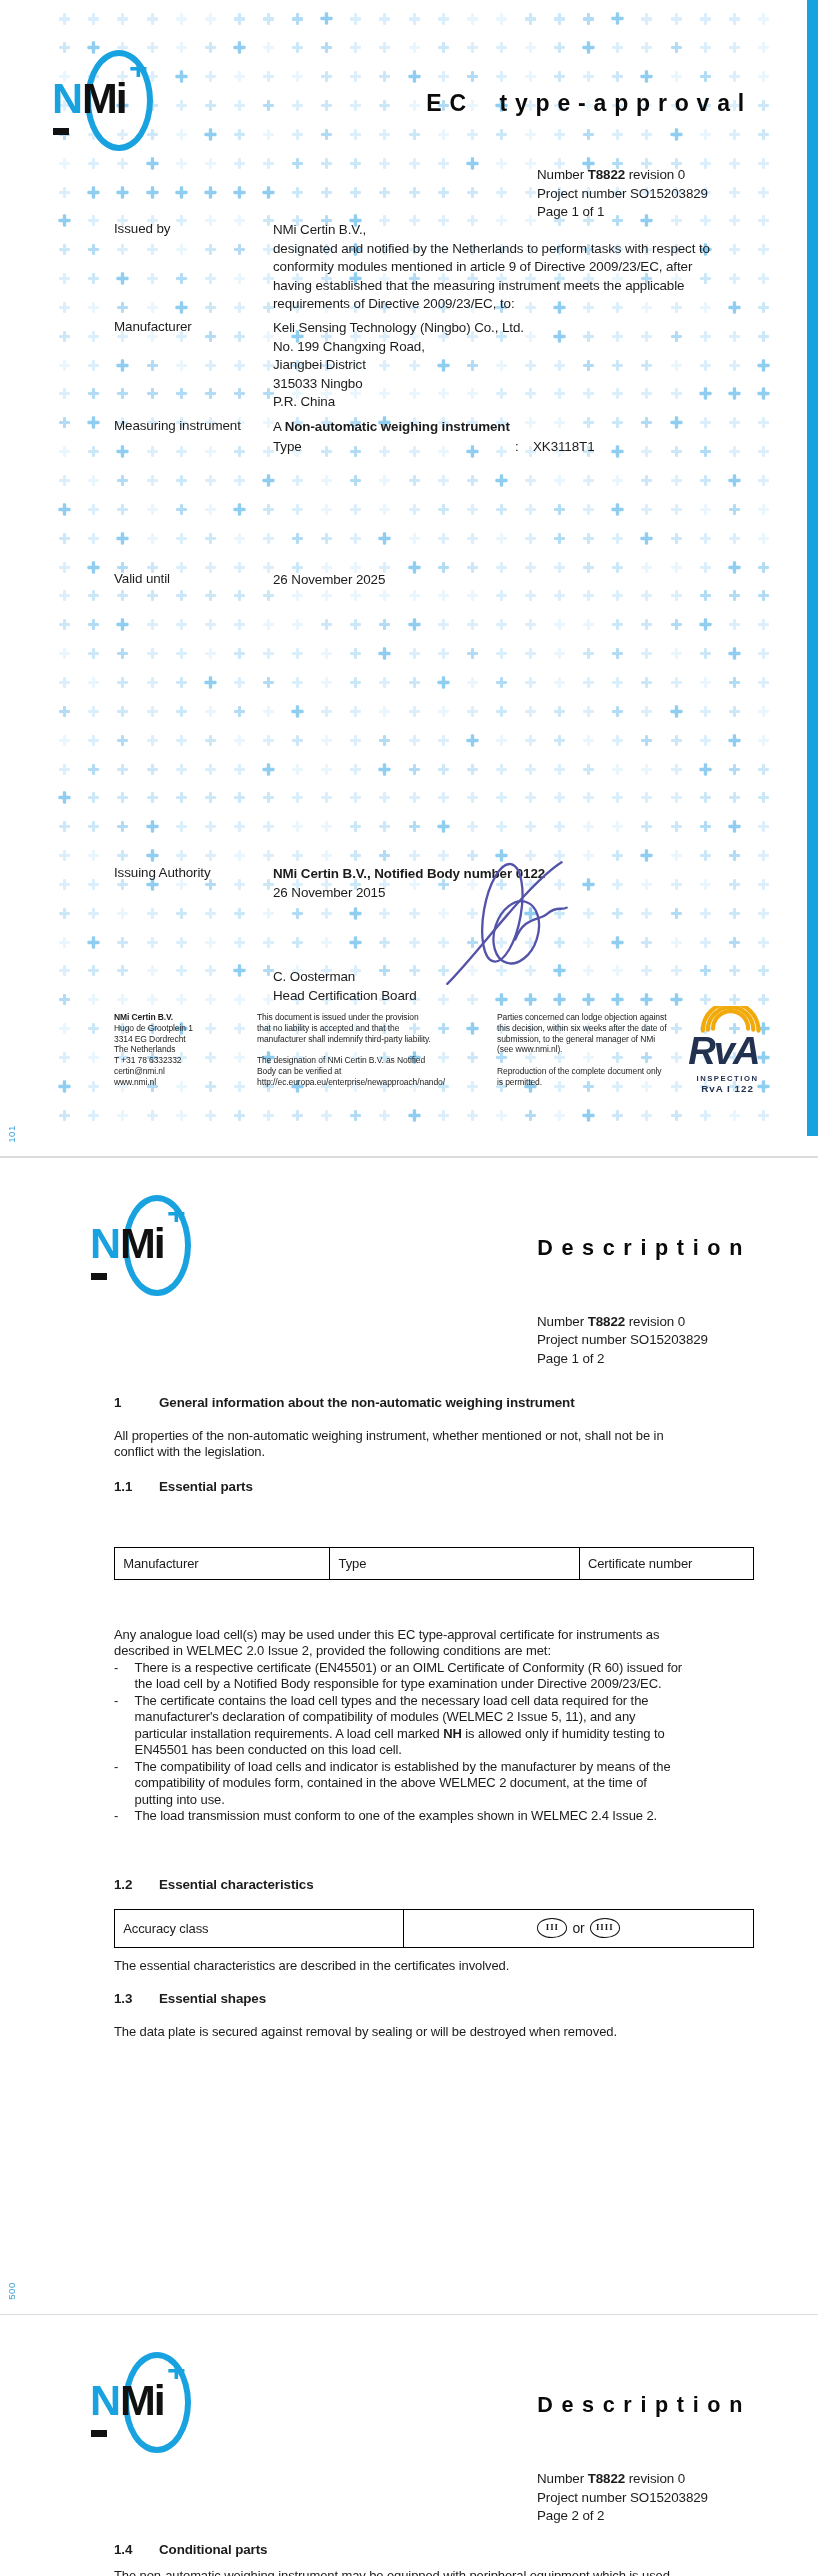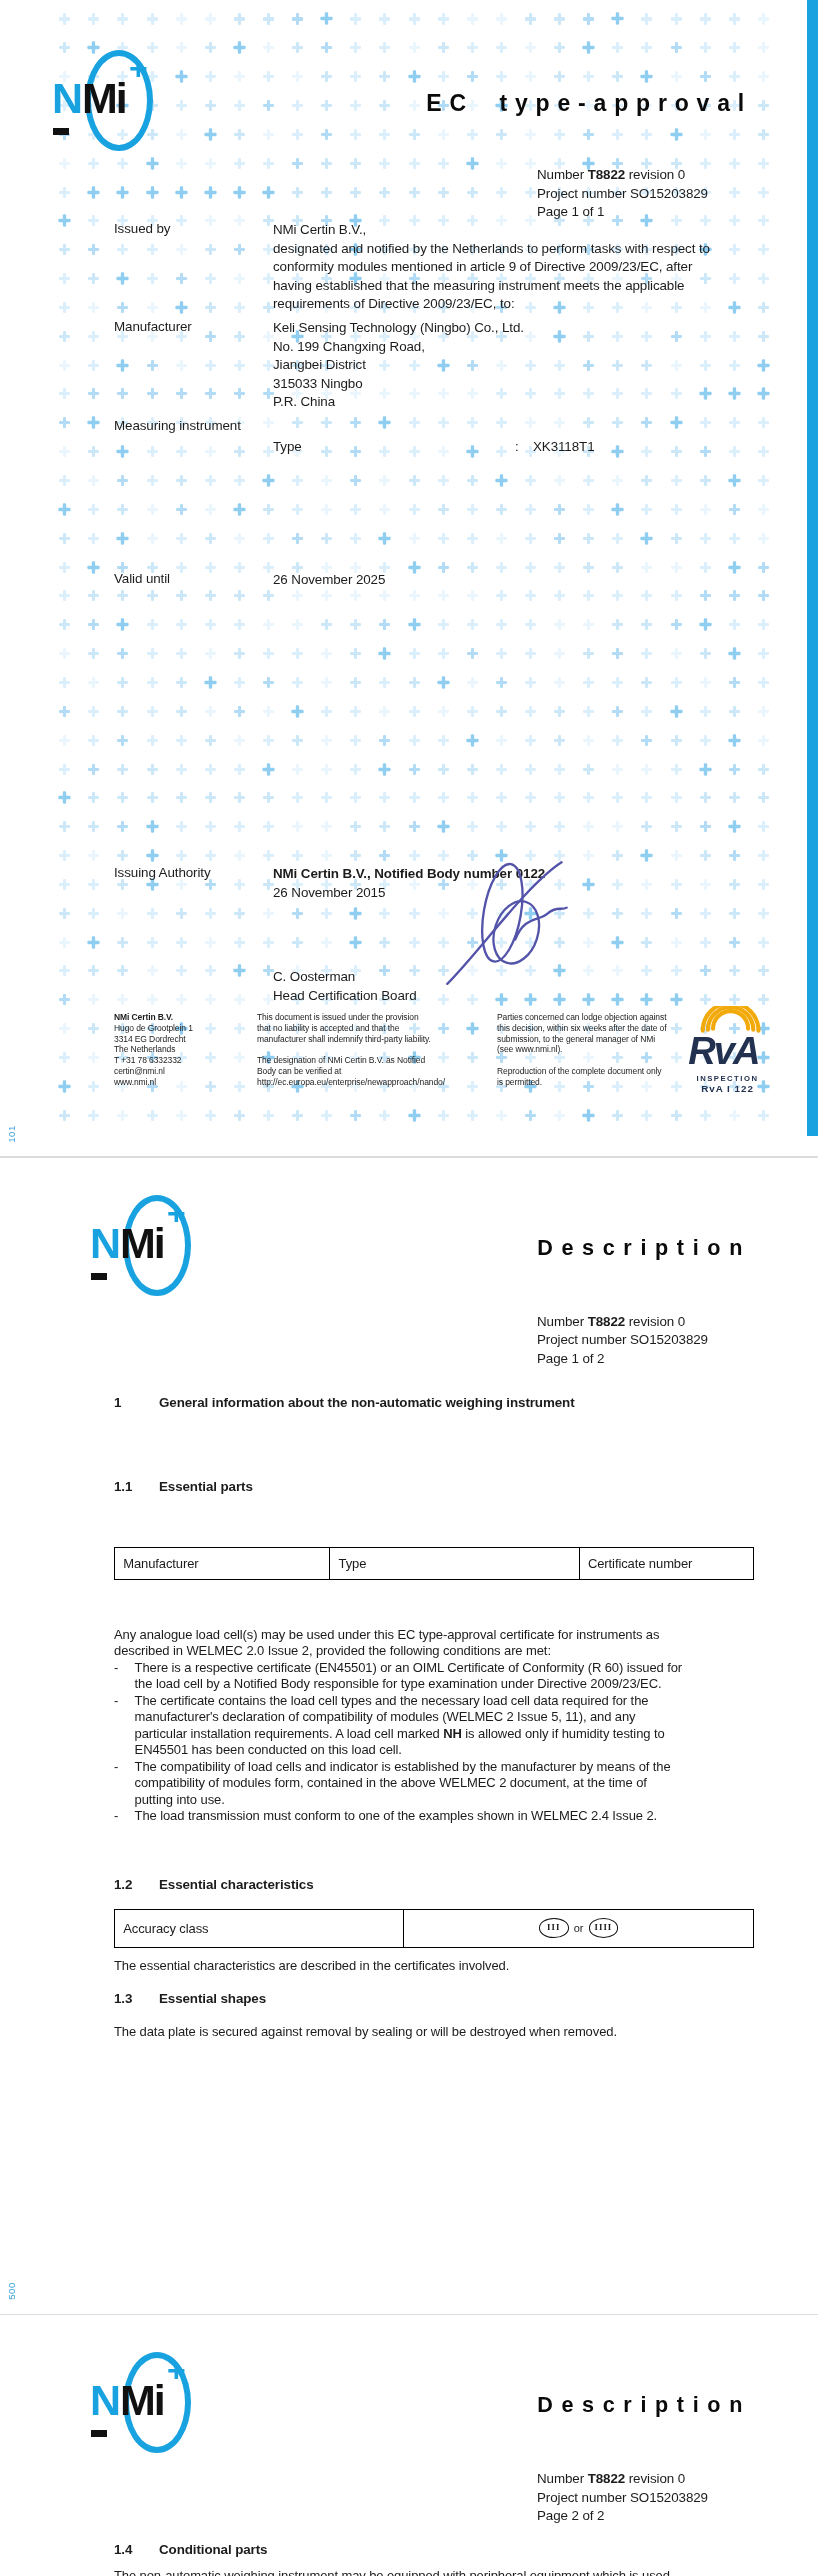--- a/index.html
+++ b/index.html
@@ -33,21 +33,21 @@
   .h{position:absolute;left:114px;width:639px;font-weight:bold;font-size:13.4px;letter-spacing:-0.1px;display:flex;}
   .hnum{flex:none;width:45px;}
   .flow{position:absolute;left:114px;width:639px;}
   .bullet{display:flex;}
   .bullet .dash{flex:none;width:20.6px;}
   .bullet .btxt{flex:1;}
   
   table.doc{border-collapse:collapse;position:absolute;left:114px;background:#fff;}
   table.doc th,table.doc td{border:1px solid #000;font-weight:normal;text-align:left;font-size:13px;letter-spacing:-0.1px;padding:4.1px 8.2px;vertical-align:middle;}
   .badge{display:inline-block;min-width:20.6px;height:17.5px;border:1.5px solid #111;border-radius:50%;line-height:16px;padding:0 3.6px;font-family:"Liberation Serif","DejaVu Serif",serif;font-size:8.8px;letter-spacing:1px;text-align:center;font-weight:600;vertical-align:middle;}
-  .or{font-size:11px;margin:0 5.2px;vertical-align:middle;}
+  .or{font-size:14px;margin:0 5.2px;vertical-align:middle;}
   
   .fcol{position:absolute;top:1012px;font-size:8.5px;line-height:10.8px;letter-spacing:-0.1px;}
   .rva{position:absolute;left:681px;top:1006px;width:93px;height:98px;color:#223150;}
   .rva .rvatxt{text-align:center;font-size:7.7px;letter-spacing:1.5px;font-weight:bold;}
   .rva .rvatxt2{text-align:center;font-size:9.8px;letter-spacing:1px;font-weight:bold;}
   .side-code{position:absolute;left:6.2px;bottom:13.4px;color:#3aa0d8;font-size:9.8px;letter-spacing:0.5px;writing-mode:vertical-rl;transform:rotate(180deg);}
   .sig{position:absolute;left:438px;top:851px;}
 </style>
 </head>
 <body>
@@ -1058,20 +1058,21 @@
 requirements of Directive 2009/23/EC, to:</div>
 
   <div class="abs field-label" style="left:114px;top:319px;">Manufacturer</div>
   <div class="abs field-value ml" style="left:273px;top:319px;width:505px;">Keli Sensing Technology (Ningbo) Co., Ltd.
 No. 199 Changxing Road,
 Jiangbei District
 315033 Ningbo
 P.R. China</div>
 
   <div class="abs field-label" style="left:114px;top:418px;">Measuring instrument</div>
+  <div class="abs field-value" style="left:273px;top:418px;width:515px;"><span>A </span><b>Non-automatic weighing instrument</b></div>
   <div class="abs field-value" style="left:273px;top:438px;">Type</div>
   <div class="abs field-value" style="left:515px;top:438px;">:</div>
   <div class="abs field-value" style="left:533px;top:438px;">XK3118T1</div>
 
 
   <div class="abs field-label" style="left:114px;top:571px;">Valid until</div>
   <div class="abs field-value" style="left:273px;top:571px;">26 November 2025</div>
 
   <div class="abs field-label" style="left:114px;top:865px;">Issuing Authority</div>
   <div class="abs field-value" style="left:273px;top:865px;font-weight:bold;">NMi Certin B.V., Notified Body number 0122</div>
@@ -1141,20 +1142,22 @@
   <div class="meta" style="top:155px;">
     <div><span>Number </span><b>T8822</b><span> revision 0</span></div>
     <div>Project number SO15203829</div>
     <div>Page 1 of 2</div>
   </div>
 
   <div class="h" style="top:237px;">
     <span class="hnum">1</span>
     <span>General information about the non-automatic weighing instrument</span>
   </div>
+  <div class="flow body-text ml" style="top:270px;">All properties of the non-automatic weighing instrument, whether mentioned or not, shall not be in
+conflict with the legislation.</div>
 
   <div class="h" style="top:321px;">
     <span class="hnum">1.1</span>
     <span>Essential parts</span>
   </div>
 
   <table class="doc" style="top:389px;">
     <tbody>
         <tr>
       <th style="width:198px;height:23px;">Manufacturer</th>

